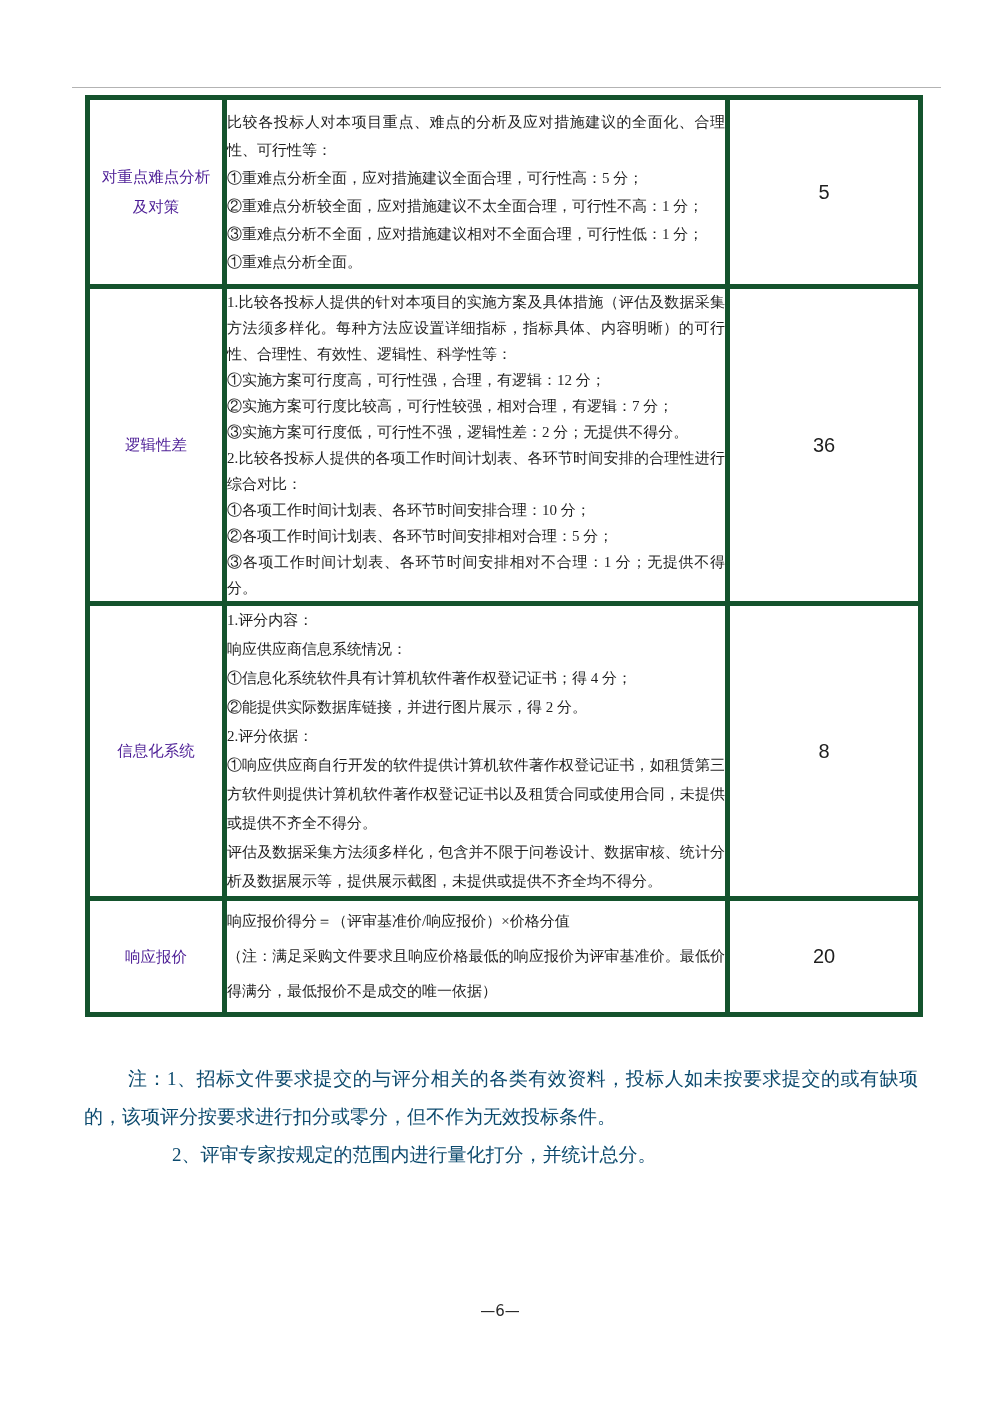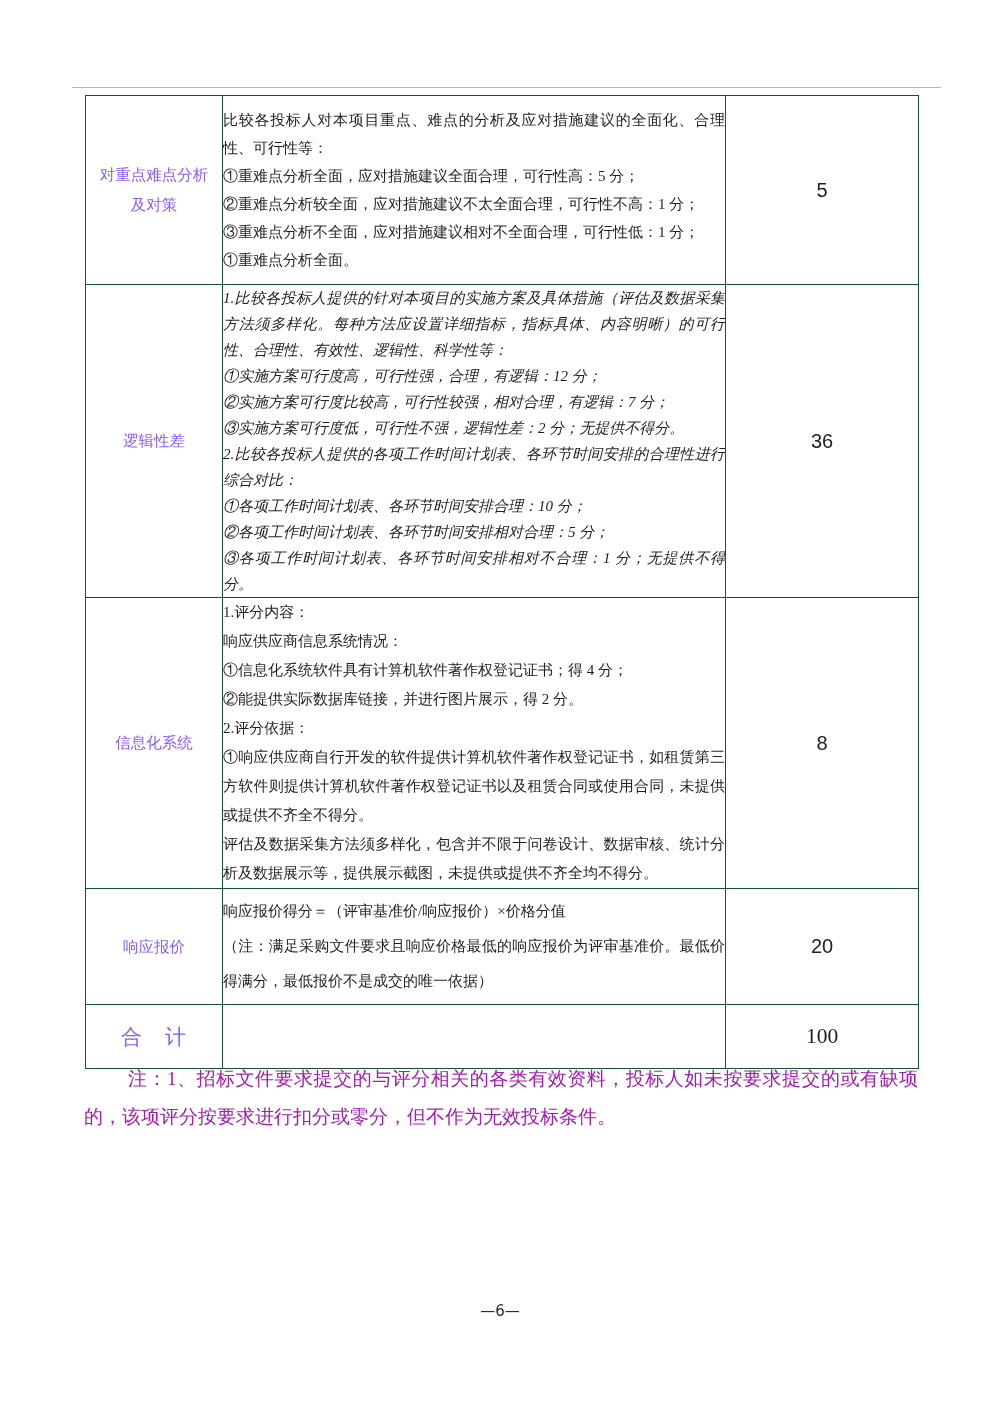--- a/index.html
+++ b/index.html
@@ -29,44 +29,44 @@
   }
   table.score-table {
     position: absolute;
     left: 85px;
     top: 95px;
     width: 833px;
     border-collapse: collapse;
     table-layout: fixed;
   }
   table.score-table td {
-    border: 1px solid #14532d;
+    border: 5px solid #14532d;
     padding: 0;
     vertical-align: middle;
     overflow: hidden;
   }
   .col-label  { width: 137px; }
   .col-desc   { width: 503px; }
   .col-score  { width: 193px; }
 
   td.label-cell {
     text-align: center;
     font-size: 15.5px;
     line-height: 30px;
-    color: #8b5cf6;
+    color: #4c1d95;
   }
   td.desc-cell {
     padding: 6px 12px 6px 10px;
     font-size: 15px;
     text-align: justify;
     color: #1f1f1f;
   }
   td.desc-cell p { margin: 0; }
   tr.r1 td.desc-cell p { line-height: 28px; }
-  tr.r2 td.desc-cell p { line-height: 26px; font-style: italic; }
+  tr.r2 td.desc-cell p { line-height: 26px; }
   tr.r3 td.desc-cell p { line-height: 29px; }
   tr.r4 td.desc-cell p { line-height: 35px; }
 
   td.score-cell {
     text-align: center;
     font-family: "Liberation Sans", "DejaVu Sans", sans-serif;
     font-size: 20px;
     color: #1f1f1f;
   }
   tr.total-row td.label-cell {
@@ -85,21 +85,21 @@
   tr.total-row { height: 64px; }
 
   .notes {
     position: absolute;
     left: 84px;
     top: 1060px;
     width: 834px;
     font-size: 19px;
     line-height: 38px;
     text-align: justify;
-    color: #a21caf;
+    color: #0c4a6e;
   }
   .notes p { margin: 0; }
   .note-1 { text-indent: 44px; }
   .note-2 { text-indent: 88px; }
 
   .page-number {
     position: absolute;
     left: 0;
     top: 1302px;
     width: 100%;
@@ -175,27 +175,23 @@
         <td class="label-cell">
           <div>响应报价</div>
         </td>
         <td class="desc-cell">
           <p>响应报价得分＝（评审基准价/响应报价）×价格分值</p>
           <p>（注：满足采购文件要求且响应价格最低的响应报价为评审基准价。最低价得满分，最低报价不是成交的唯一依据）</p>
         </td>
         <td class="score-cell">20</td>
       </tr>
 
-      <tr class="total-row">
-        <td class="label-cell">合　计</td>
-        <td class="desc-cell"></td>
-        <td class="score-cell">100</td>
-      </tr>
     </tbody>
   </table>
 
   <div class="notes">
     <p class="note-1">注：1、招标文件要求提交的与评分相关的各类有效资料，投标人如未按要求提交的或有缺项的，该项评分按要求进行扣分或零分，但不作为无效投标条件。</p>
+    <p class="note-2">2、评审专家按规定的范围内进行量化打分，并统计总分。</p>
   </div>
 
   <div class="page-number">—6—</div>
 
 </div>
 
 </body></html>

